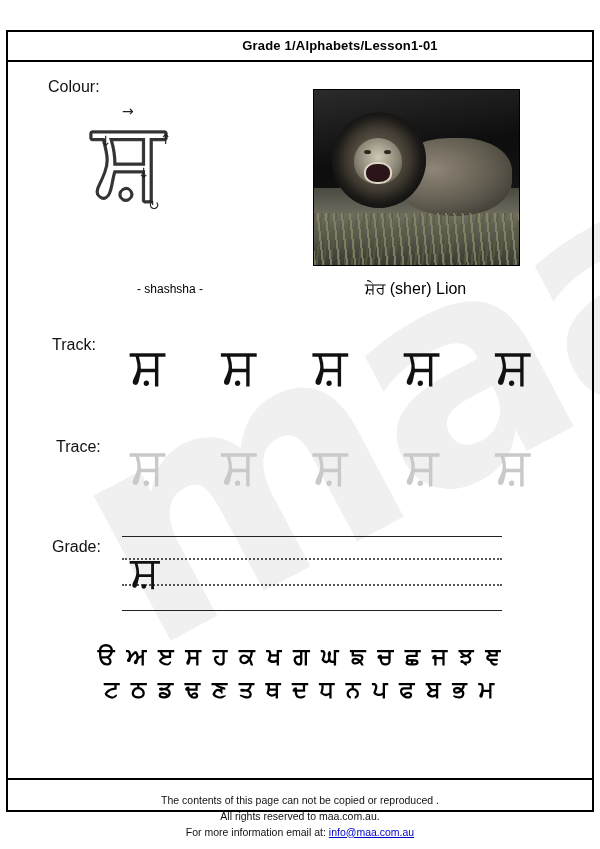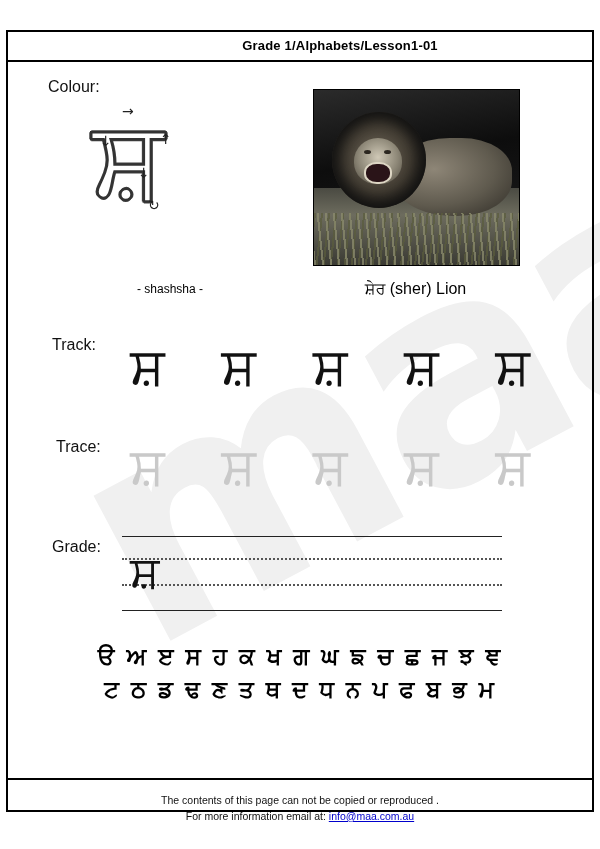--- a/index.html
+++ b/index.html
@@ -354,18 +354,19 @@
     <div class="alphabet">
       <div>ੳ ਅ ੲ ਸ ਹ ਕ ਖ ਗ ਘ ਙ ਚ ਛ ਜ ਝ ਞ</div>
       <div>ਟ ਠ ਡ ਢ ਣ ਤ ਥ ਦ ਧ ਨ ਪ ਫ ਬ ਭ ਮ</div>
     </div>
 
   </div>
 
   <div class="footer-rule"></div>
   <div class="footer">
     <div>The contents of this page can not be copied or reproduced .</div>
+    <div>All rights reserved to maa.com.au.</div>
     <div>
       <span>For more information email at: </span><a href="#">info@maa.com.au</a>
     </div>
   </div>
 
 </div>
 
 </body></html>

